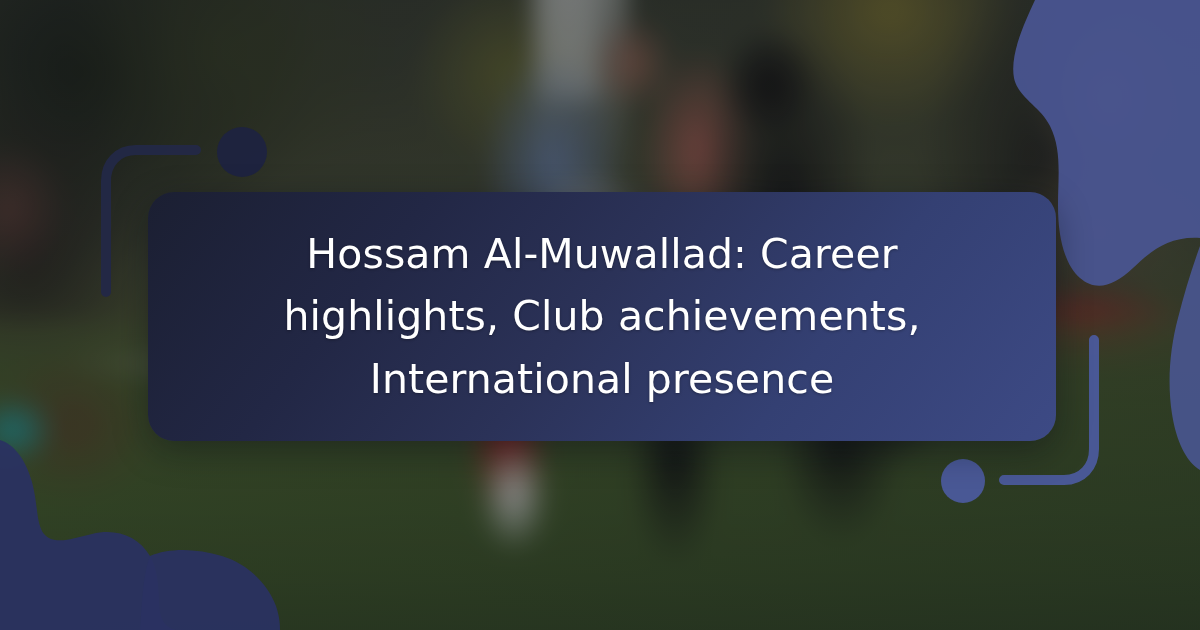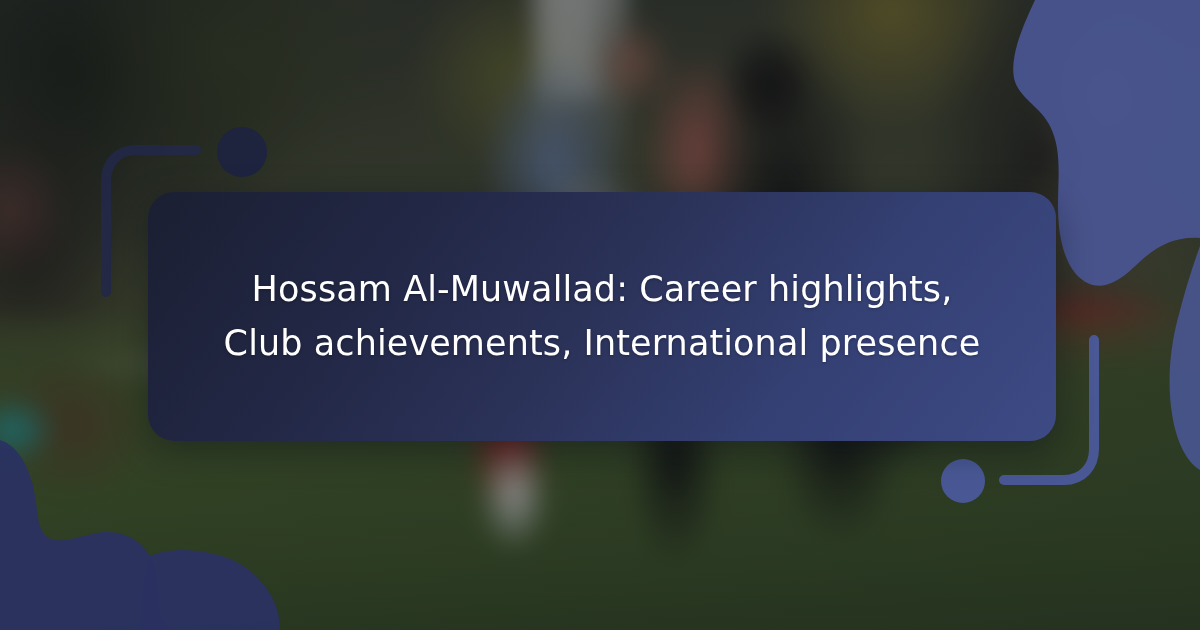--- a/index.html
+++ b/index.html
@@ -128,21 +128,21 @@
     display: flex;
     align-items: center;
     justify-content: center;
     box-sizing: border-box;
     padding: 16px 52px;
   }
   .card-title {
     margin: 0;
     color: #ffffff;
     font-family: "DejaVu Sans", "Liberation Sans", sans-serif;
-    font-size: 35px;
+    font-size: 41px;
     font-weight: 400;
     line-height: 1.52;
     letter-spacing: 0.1px;
     text-align: center;
     max-width: 780px;
     text-shadow: 0 1px 3px rgba(0,0,0,0.30);
   }
 </style>
 </head>
 <body>

